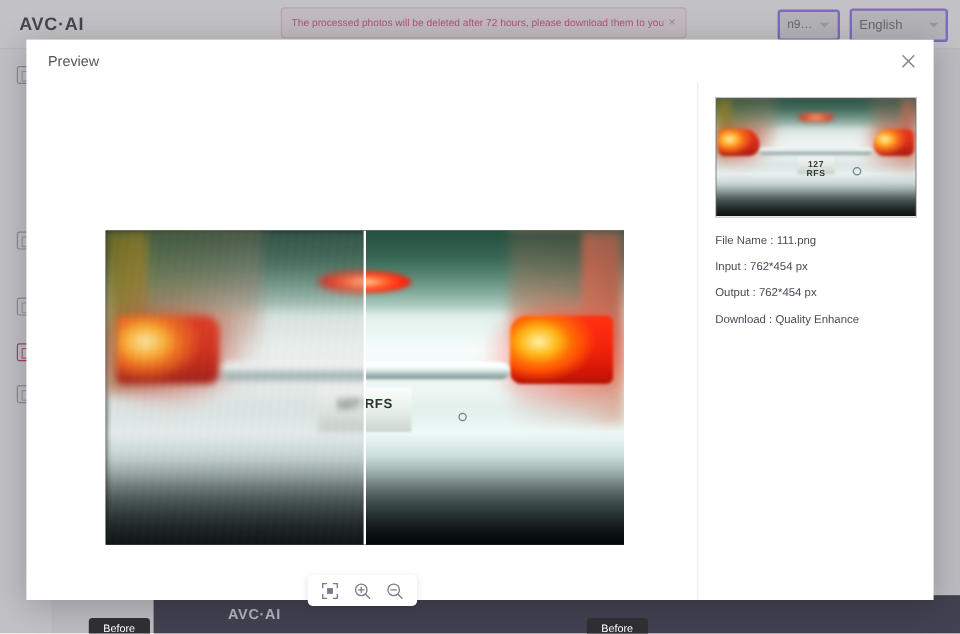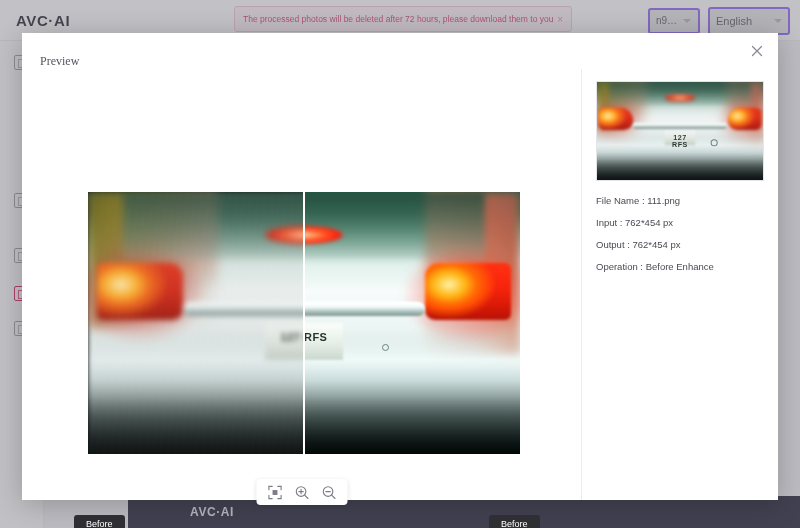--- a/index.html
+++ b/index.html
@@ -206,22 +206,21 @@
     z-index: 20;
     display: flex;
     flex-direction: column;
   }
 
   .modal-head {
     position: relative;
     height: 36px;
     flex: none;
     display: flex;
-    align-items: flex-end;
-    font-family: Liberation Serif, serif;
+    align-items: center;
   }
   .modal-title {
     margin-left: 18px;
     font-size: 12px;
     color: #55555f;
   }
   .modal-close {
     position: absolute;
     right: 12px; top: 9px;
     width: 18px; height: 18px;
@@ -666,20 +665,20 @@
             <div class="photo-plate"></div>
             <div class="photo-plate-txt">127 RFS</div>
             <div class="photo-keyhole"></div>
           </div>
         </div>
 
         <div class="meta">
           <div class="meta-row">File Name : 111.png</div>
           <div class="meta-row">Input : 762*454 px</div>
           <div class="meta-row">Output : 762*454 px</div>
-          <div class="meta-row">Operation : Before Enhance</div>
+          <div class="meta-row">Download : Quality Enhance</div>
         </div>
 
       </div>
 
     </div>
   </div>
 </div>
 
 </body></html>

